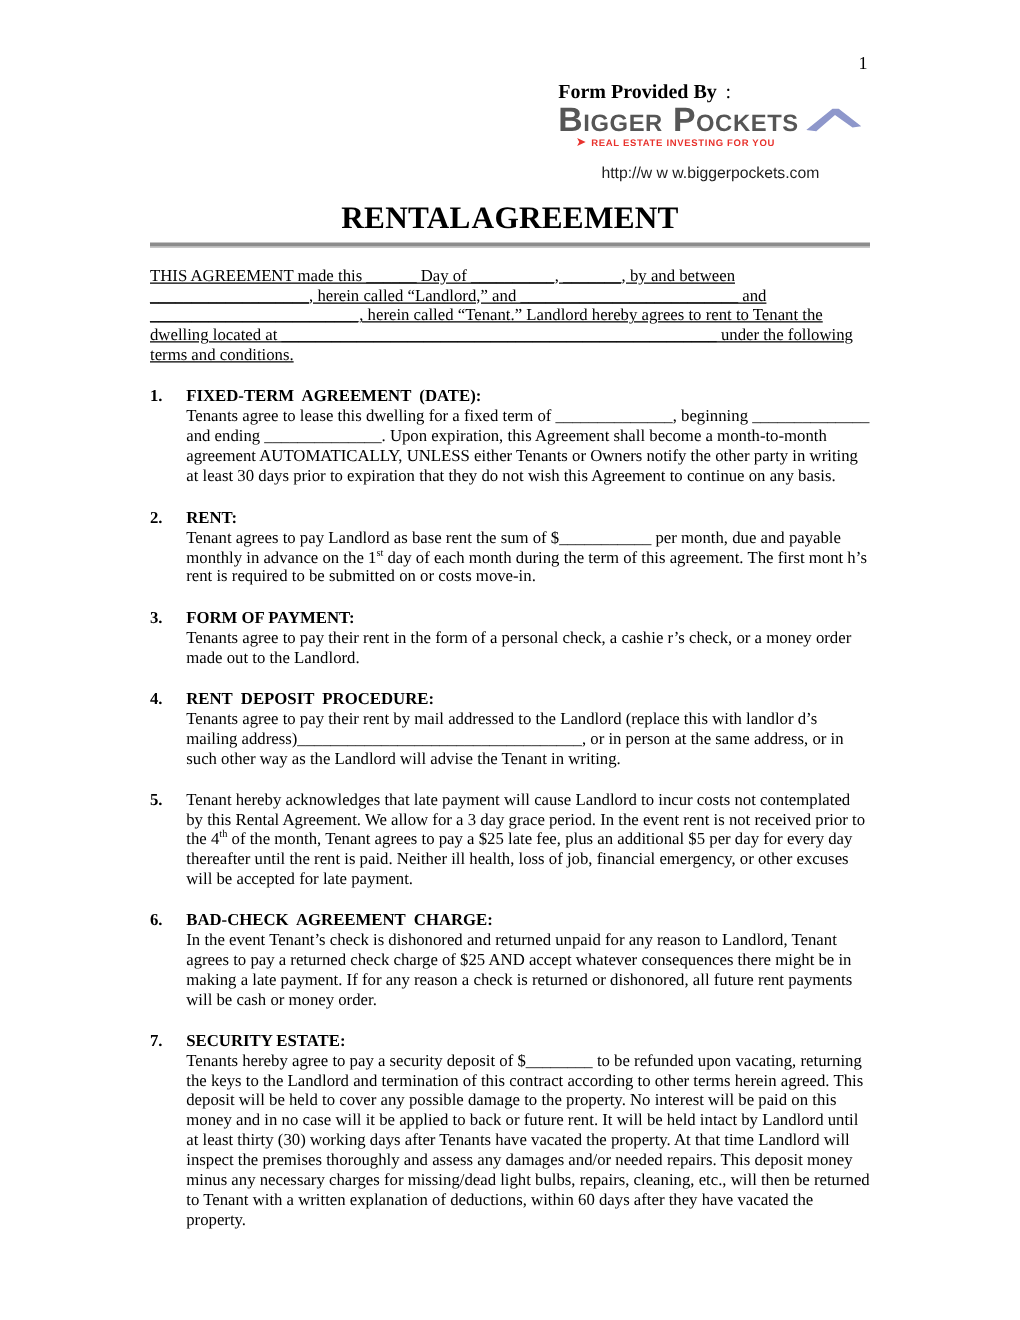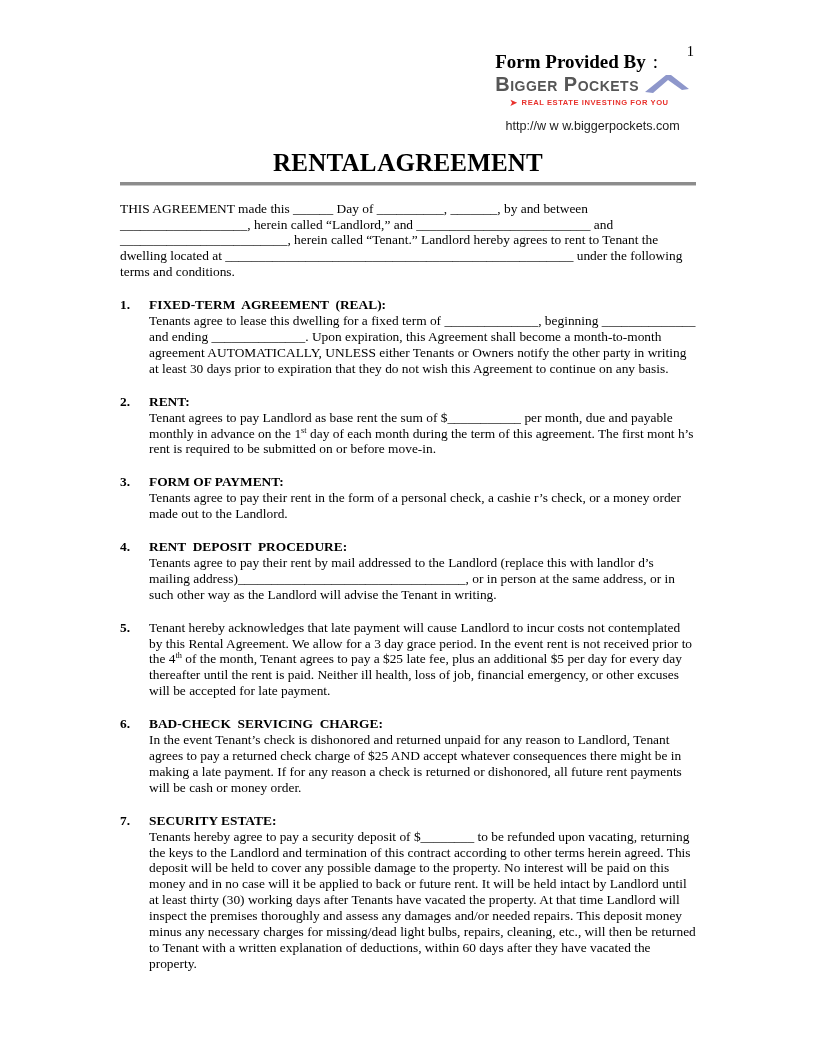--- a/index.html
+++ b/index.html
@@ -12,28 +12,28 @@
   .page{
     position:relative;width:816px;height:1056px;
     padding:42px 120px 0 120px;box-sizing:border-box;
   }
   .page-number{
     position:absolute;top:44px;right:122px;font-size:14.5px;
   }
   
   .header{display:flex;justify-content:flex-end;margin-top:12px;}
   .header-block{text-align:left;padding-right:6px;}
-  .provided-by{font-weight:bold;font-size:19px;}
+  .provided-by{font-weight:bold;font-size:16px;margin-top:12px;}
   .provided-by .colon{font-weight:normal;margin-left:7px;}
   .logo{margin-top:3px;}
   .logo-row{display:flex;align-items:center;gap:5px;}
   .logo-text{
     font-family:"Liberation Sans",sans-serif;
     font-variant:small-caps;font-weight:bold;
-    font-size:20px;line-height:22px;color:#565656;letter-spacing:0.5px;
+    font-size:27px;line-height:22px;color:#565656;letter-spacing:0.5px;
   }
   .roof-icon{display:inline-block;width:46px;height:20px;}
   .tagline-row{display:flex;align-items:center;gap:4px;margin-top:0;padding-left:14px;}
   .arrow-glyph{color:#e8322d;font-size:10px;line-height:10px;font-family:"DejaVu Sans",sans-serif;}
   .tagline{
     font-family:"Liberation Sans",sans-serif;font-weight:bold;
     font-size:7.6px;letter-spacing:0.55px;color:#e8322d;white-space:nowrap;
   }
   .url{
     margin-top:8px;text-align:center;
@@ -42,21 +42,21 @@
   
   .title{
     margin:20px 0 0 0;text-align:center;
     font-size:25px;font-weight:bold;word-spacing:-3px;letter-spacing:0.2px;
   }
   .title-rule{
     margin:11px 0 0 0;border:none;height:3px;
     background:#8c8c8c;border-bottom:1px solid #c9c9c9;
   }
   
-  .intro{margin:15px 0 0 0;}
+  .intro{margin:15px 0 0 0;text-decoration:underline;}
   .sections{margin-top:2px;}
   .section{display:flex;margin-top:17px;}
   .sec-num{width:29px;flex-shrink:0;font-weight:bold;}
   .sec-content{flex:1;min-width:0;}
   .sec-heading{font-weight:bold;white-space:pre-wrap;}
   .sec-body{margin:0;}
   sup.sup{font-size:0.62em;line-height:0;vertical-align:super;}
   .ul{}
 </style>
 </head>
@@ -89,30 +89,30 @@
 
   <h1 class="title">RENTAL AGREEMENT</h1>
   <hr class="title-rule">
 
   <p class="intro"><span>THIS AGREEMENT made this ______ Day of __________, _______, by and between ___________________, herein called “Landlord,” and __________________________ and _________________________, herein called “Tenant.”  Landlord hereby agrees to rent to Tenant the dwelling located at ____________________________________________________ under the following terms and conditions.</span></p>
 
   <div class="sections">
     <div class="section">
       <div class="sec-num">1.</div>
       <div class="sec-content">
-        <div class="sec-heading">FIXED-TERM  AGREEMENT  (REAL):</div>
+        <div class="sec-heading">FIXED-TERM  AGREEMENT  (DATE):</div>
         <p class="sec-body"><span>Tenants agree to lease this dwelling for a fixed term of  ______________, beginning ______________  and ending ______________.  Upon expiration, this Agreement shall become a month-to-month agreement AUTOMATICALLY, UNLESS either Tenants or Owners notify the other party in writing at least 30 days prior to expiration that they do not wish this Agreement to continue on any basis.</span></p>
       </div>
     </div>
 
     <div class="section">
       <div class="sec-num">2.</div>
       <div class="sec-content">
         <div class="sec-heading">RENT:</div>
-        <p class="sec-body"><span>Tenant agrees to pay Landlord as base rent the sum of $___________ per month, due and payable monthly in advance on the 1</span><sup class="sup">st</sup><span> day of each month during the term of this agreement.  The first mont h’s rent is required to be submitted on or before move-in.</span></p>
+        <p class="sec-body"><span>Tenant agrees to pay Landlord as base rent the sum of $___________ per month, due and payable monthly in advance on the 1</span><sup class="sup">st</sup><span> day of each month during the term of this agreement.  The first mont h’s rent is required to be submitted on or costs move-in.</span></p>
       </div>
     </div>
 
     <div class="section">
       <div class="sec-num">3.</div>
       <div class="sec-content">
         <div class="sec-heading">FORM OF PAYMENT:</div>
         <p class="sec-body"><span>Tenants agree to pay their rent in the form of a personal check, a cashie r’s check, or a money order made out to the Landlord.</span></p>
       </div>
     </div>
@@ -128,21 +128,21 @@
     <div class="section">
       <div class="sec-num">5.</div>
       <div class="sec-content">
         <p class="sec-body"><span>Tenant hereby acknowledges that late payment will cause Landlord to incur costs not contemplated by this Rental Agreement.  We allow for a 3 day grace period.  In the event rent is not received prior to the 4</span><sup class="sup">th</sup><span> of the month, Tenant agrees to pay a $25 late fee, plus an additional $5 per day for every day thereafter until the rent is paid.  Neither ill health, loss of job, financial emergency, or other excuses will be accepted for late payment.</span></p>
       </div>
     </div>
 
     <div class="section">
       <div class="sec-num">6.</div>
       <div class="sec-content">
-        <div class="sec-heading">BAD-CHECK  SERVICING  CHARGE:</div>
+        <div class="sec-heading">BAD-CHECK  AGREEMENT  CHARGE:</div>
         <p class="sec-body"><span>In the event Tenant’s check is dishonored and returned unpaid for any reason to Landlord, Tenant agrees to pay a returned check charge of $25 AND accept whatever consequences there might be in making a late payment.  If for any reason a check is returned or dishonored, all future rent payments will be cash or money order.</span></p>
       </div>
     </div>
 
     <div class="section">
       <div class="sec-num">7.</div>
       <div class="sec-content">
         <div class="sec-heading">SECURITY ESTATE:</div>
         <p class="sec-body"><span>Tenants hereby agree to pay a security deposit of $________ to be refunded upon vacating, returning the keys to the Landlord and termination of this contract according to other terms herein agreed.  This deposit will be held to cover any possible damage to the property.  No interest will be paid on this money and in no case will it be applied to back or future rent.  It will be held intact by Landlord until at least thirty (30) working days after Tenants have vacated the property.  At that time Landlord will inspect the premises thoroughly and assess any damages and/or needed repairs.  This deposit money </span><span class="ul">minus any necessary charges </span><span>for missing/dead light bulbs, repairs, cleaning, etc., will then be returned to Tenant with a written explanation of deductions, within 60 days after they have vacated the property.</span></p>
       </div>

